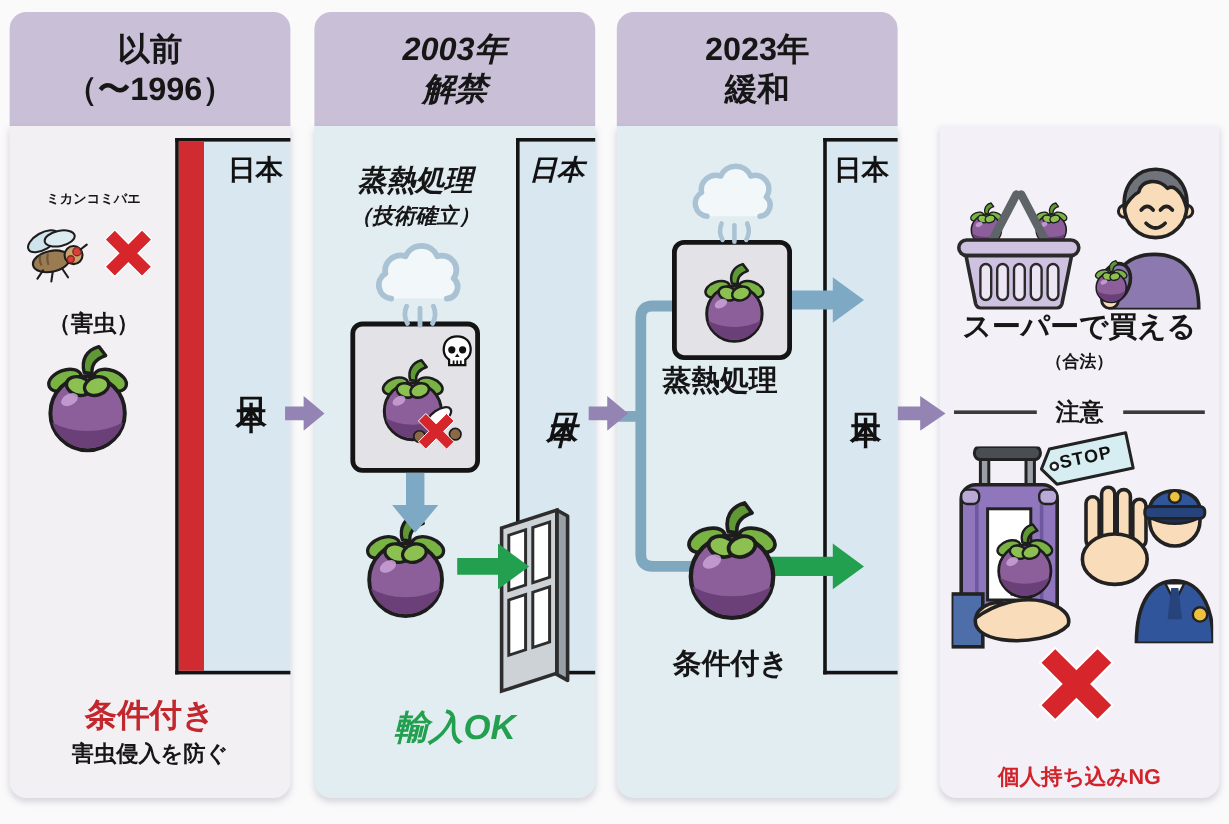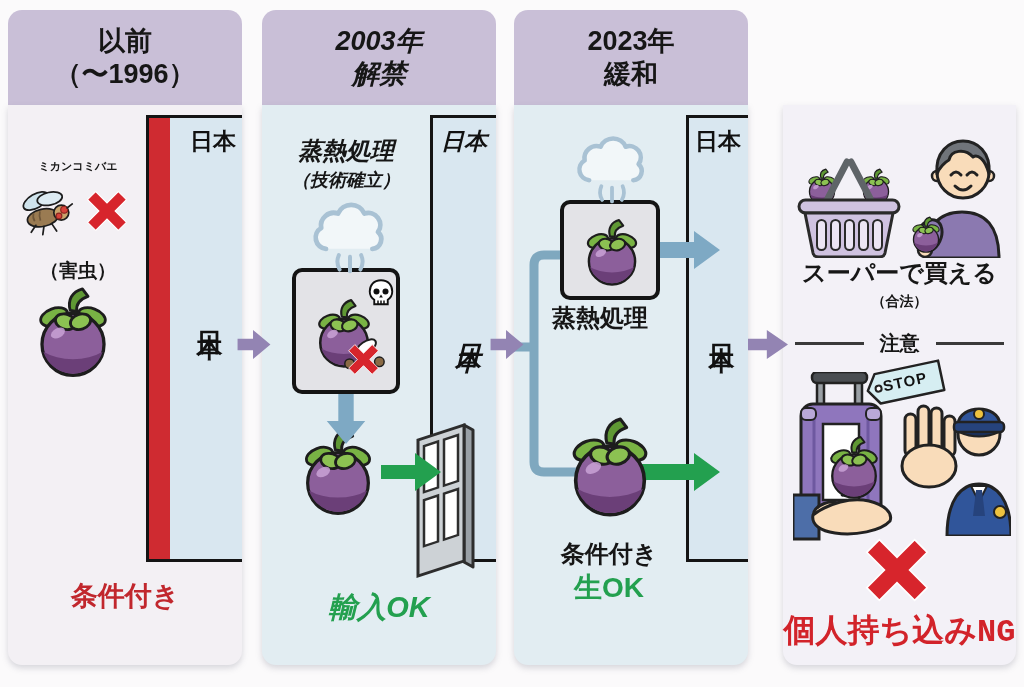--- a/index.html
+++ b/index.html
@@ -105,20 +105,21 @@
     </span>
     <div class="t" style="left:0;top:230px;width:140px;font-size:19px;margin-top:20px;">（害虫）</div>
 
     <span class="abs" style="left:18px;top:276px;">
       <svg width="94" height="94" viewBox="0 0 100 100">
           <use href="#sym-mangosteen"></use>
         </svg>
     </span>
 
     <div class="t red" style="left:0;top:571px;width:234px;font-size:27px;">条件付き</div>
+    <div class="t" style="left:0;top:607px;width:234px;font-size:18.5px;">害虫侵入を防ぐ</div>
   </div>
 
   <div class="panel p2">
     <div class="panel-header">
       <div>2003年</div>
       <div>解禁</div>
     </div>
     <div class="panel-body"></div>
 
     <div class="jbox" style="left:168px;top:105px;width:66px;height:447px;">
@@ -222,21 +223,20 @@
     </span>
     <div class="t" style="left:0;top:294px;width:172px;font-size:24px;">蒸熱処理</div>
 
     <span class="abs" style="left:44px;top:406px;">
       <svg width="104" height="104" viewBox="0 0 100 100">
           <use href="#sym-mangosteen"></use>
         </svg>
     </span>
 
     <div class="t" style="left:0;top:530px;width:190px;font-size:24px;">条件付き</div>
-    <div class="t green" style="left:0;top:562px;width:190px;font-size:28px;">生OK</div>
   </div>
 
   <div class="panel p4">
     <div class="panel-body"></div>
 
     <span class="abs" style="left:10px;top:142px;">
       <svg width="112" height="106" viewBox="0 0 112 106">
         <use href="#sym-mangosteen" x="10" y="16" width="38" height="38"></use>
         <use href="#sym-mangosteen" x="64" y="16" width="38" height="38"></use>
         <path d="M32 52 L54 10 M80 52 L58 10" stroke="#5f6468" stroke-width="7" stroke-linecap="round" fill="none"></path>
@@ -329,21 +329,21 @@
         <path d="M20 80 C36 68 58 62 76 66 C92 70 100 78 97 86 C88 96 62 101 42 98 C28 96 18 90 20 80 Z" fill="#f9dcba" stroke="#222" stroke-width="3"></path>
       </svg>
     </span>
 
     <span class="abs" style="left:72px;top:518px;">
       <svg width="84" height="84" viewBox="0 0 100 100">
           <use href="#sym-x"></use>
         </svg>
     </span>
 
-    <div class="t ngred" style="left:0;top:605px;width:233px;font-size:32px;font-family:Liberation Mono, monospace;">個人持ち込みNG</div>
+    <div class="t ngred" style="left:0;top:627px;width:233px;font-size:18px;">個人持ち込みNG</div>
   </div>
 
   <span class="abs" style="left:237px;top:330px;">
     <svg width="34" height="29" viewBox="0 0 34 30">
         <polygon points="0,9 16,9 16,0 34,15 16,30 16,21 0,21" fill="#9384b3"></polygon>
       </svg>
   </span>
   <span class="abs" style="left:490px;top:330px;">
     <svg width="34" height="29" viewBox="0 0 34 30">
         <polygon points="0,9 16,9 16,0 34,15 16,30 16,21 0,21" fill="#9384b3"></polygon>

